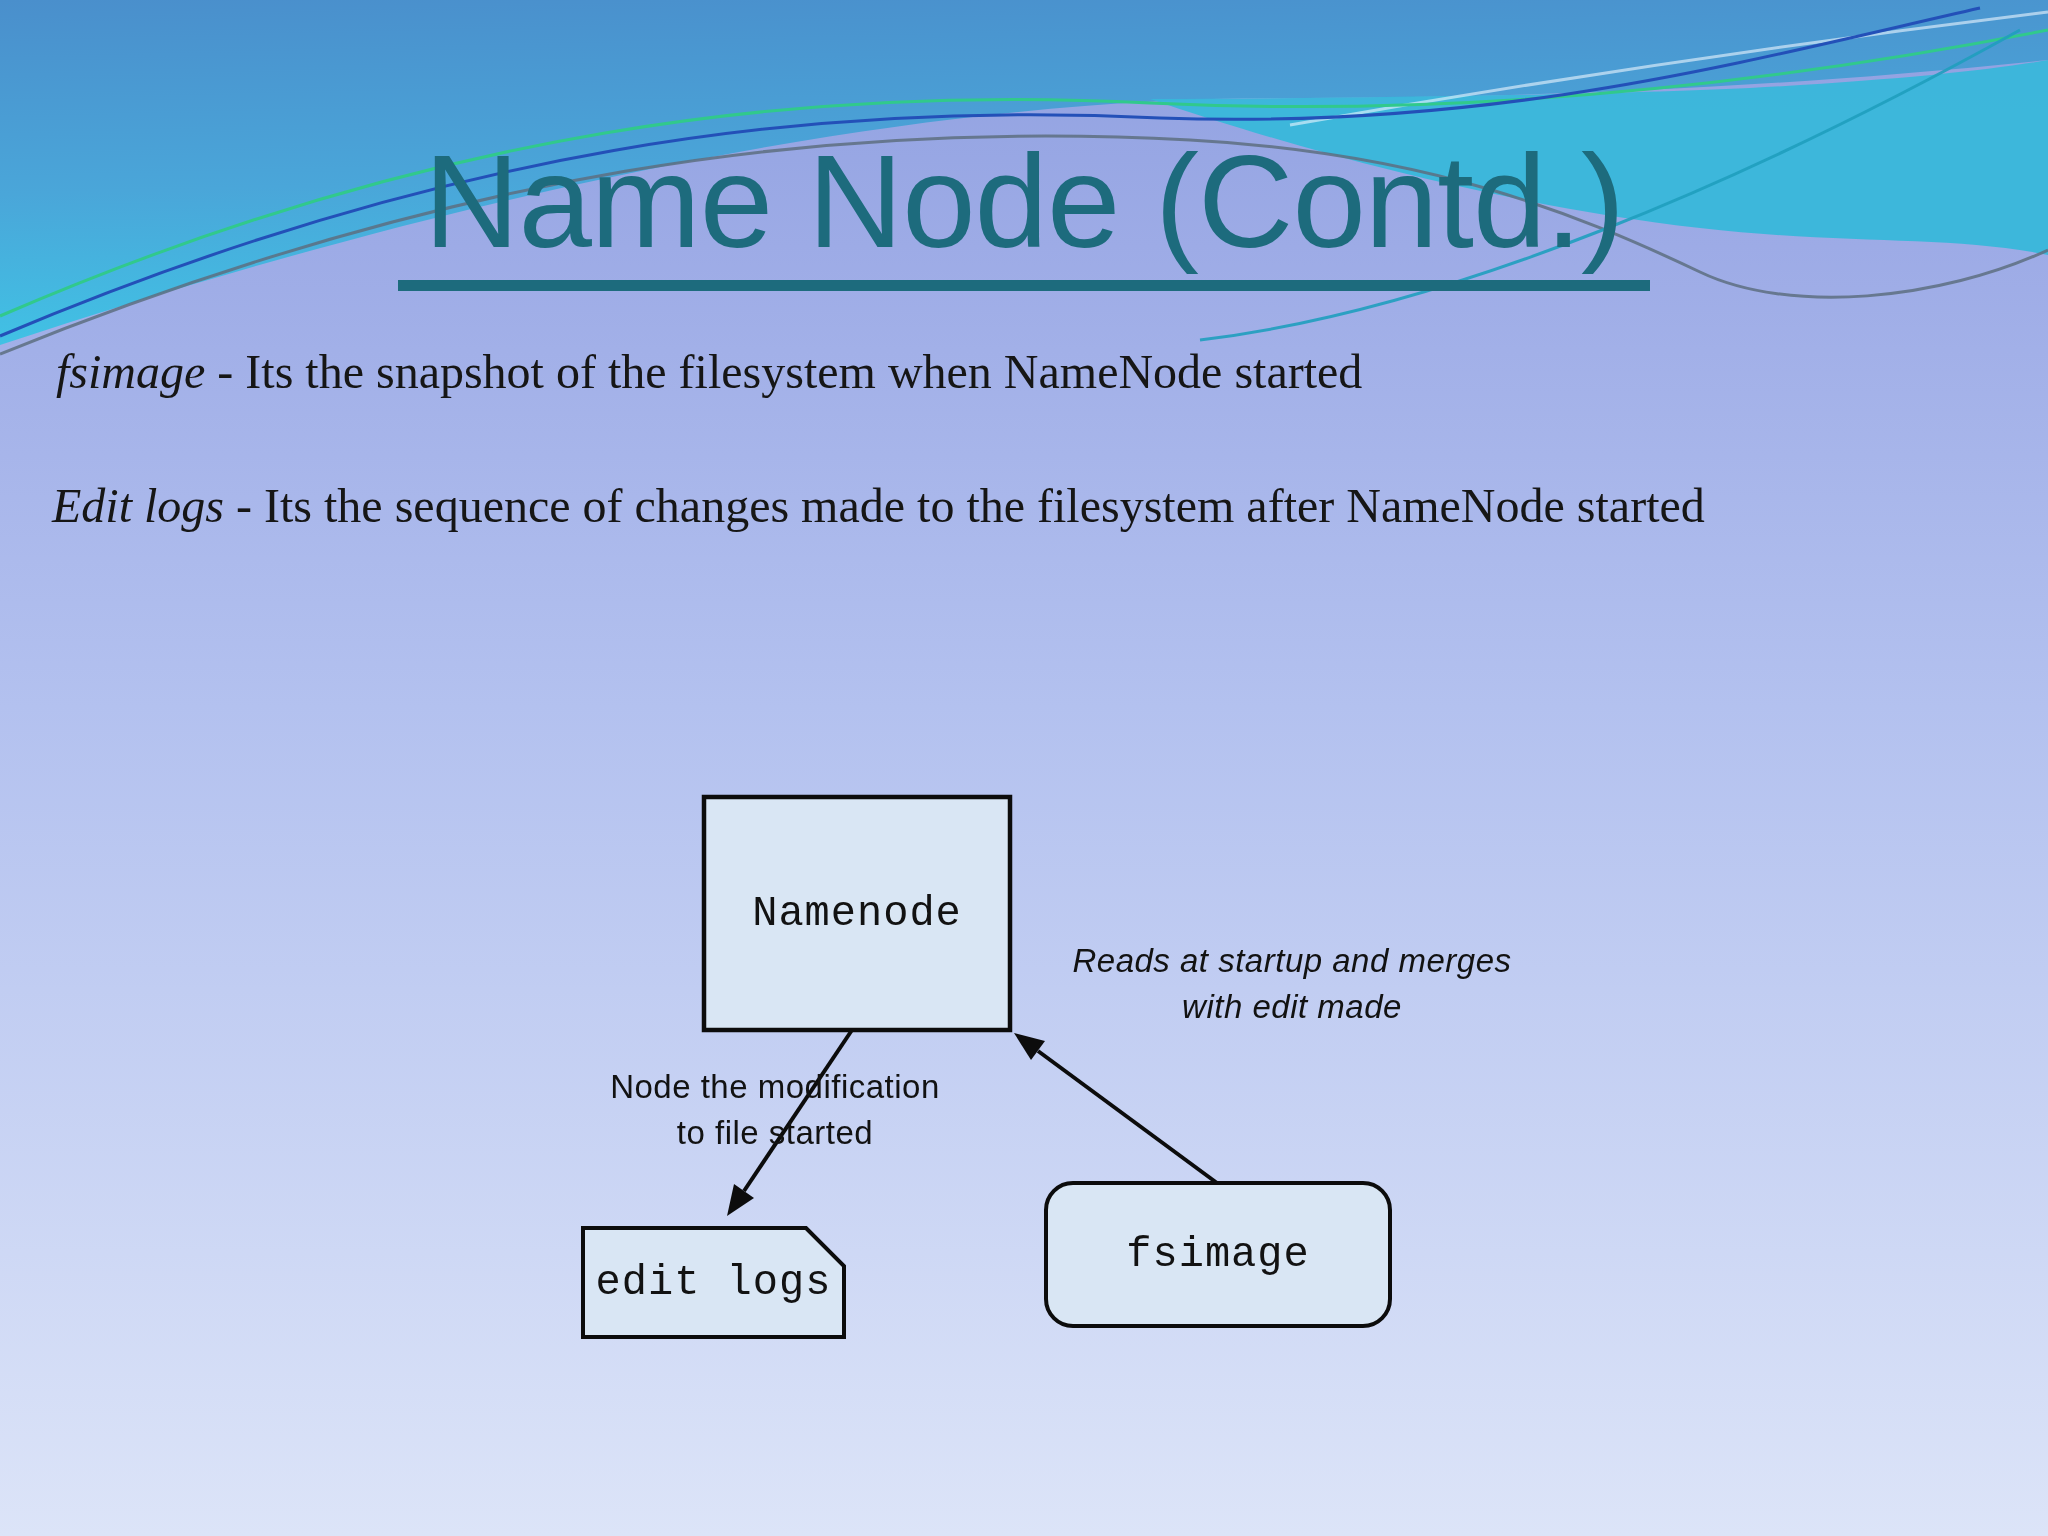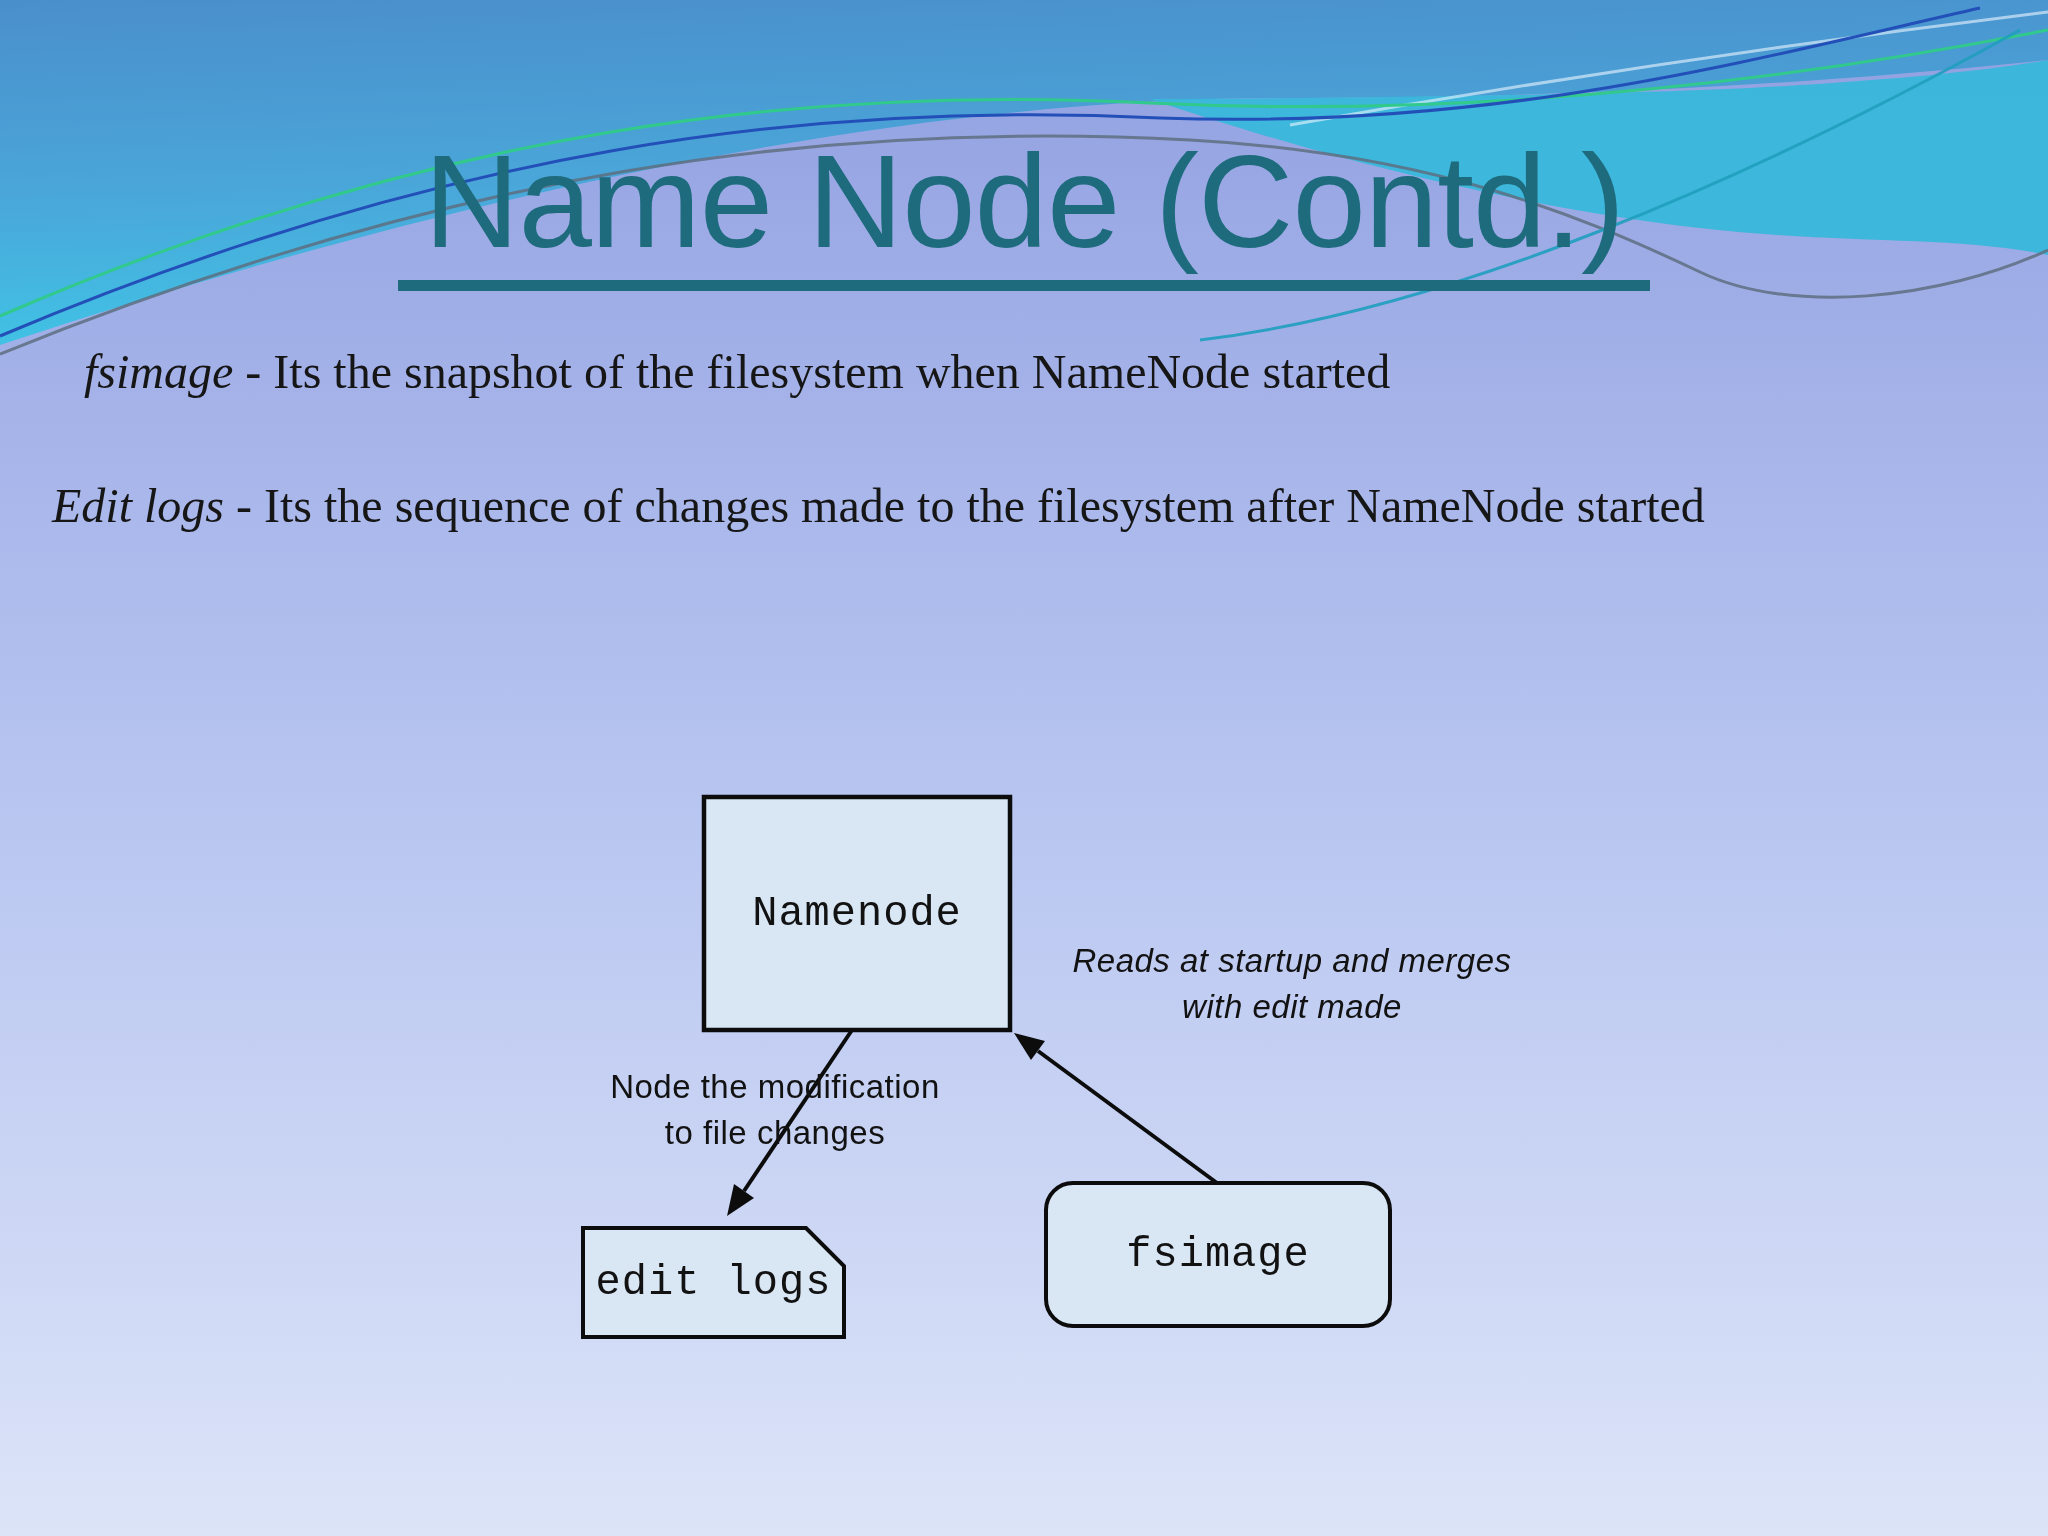--- a/index.html
+++ b/index.html
@@ -25,21 +25,21 @@
     padding:0 26px 12px 26px;
   }
 
   .bullet{
     position:absolute;z-index:2;margin:0;
     font-family:"Liberation Serif",serif;
     font-size:48px;color:var(--body-text-color,#161616);
     white-space:nowrap;
   }
   .bullet .term{font-style:italic;}
-  .bullet-1{left:84px;top:344px;text-align:center;}
+  .bullet-1{left:56px;top:344px;text-align:center;}
   .bullet-2{left:52px;top:478px;}
 
   .box-label{
     position:absolute;z-index:2;
     display:flex;align-items:center;justify-content:center;
     font-size:42px;letter-spacing:1px;
     color:var(--diagram-text-color,#121212);
     font-family:Liberation Mono, monospace;
   }
   .namenode-label{left:704px;top:797px;width:306px;height:233px;}
@@ -106,21 +106,21 @@
       <polygon points="1014,1033 1045,1041 1031,1060" style="fill:var(--arrow-color,#0c0c0c)"></polygon>
     </g>
   </svg>
 
   <div class="box-label namenode-label">Namenode</div>
   <div class="box-label editlogs-label">edit logs</div>
   <div class="box-label fsimage-label">fsimage</div>
 
   <div class="annotation write-annotation">
     <div>Node the modification</div>
-    <div>to file changes</div>
+    <div>to file started</div>
   </div>
 
   <div class="annotation reads-annotation">
     <div>Reads at startup and merges</div>
     <div>with edit made</div>
   </div>
 
 </div>
 
 </body></html>

